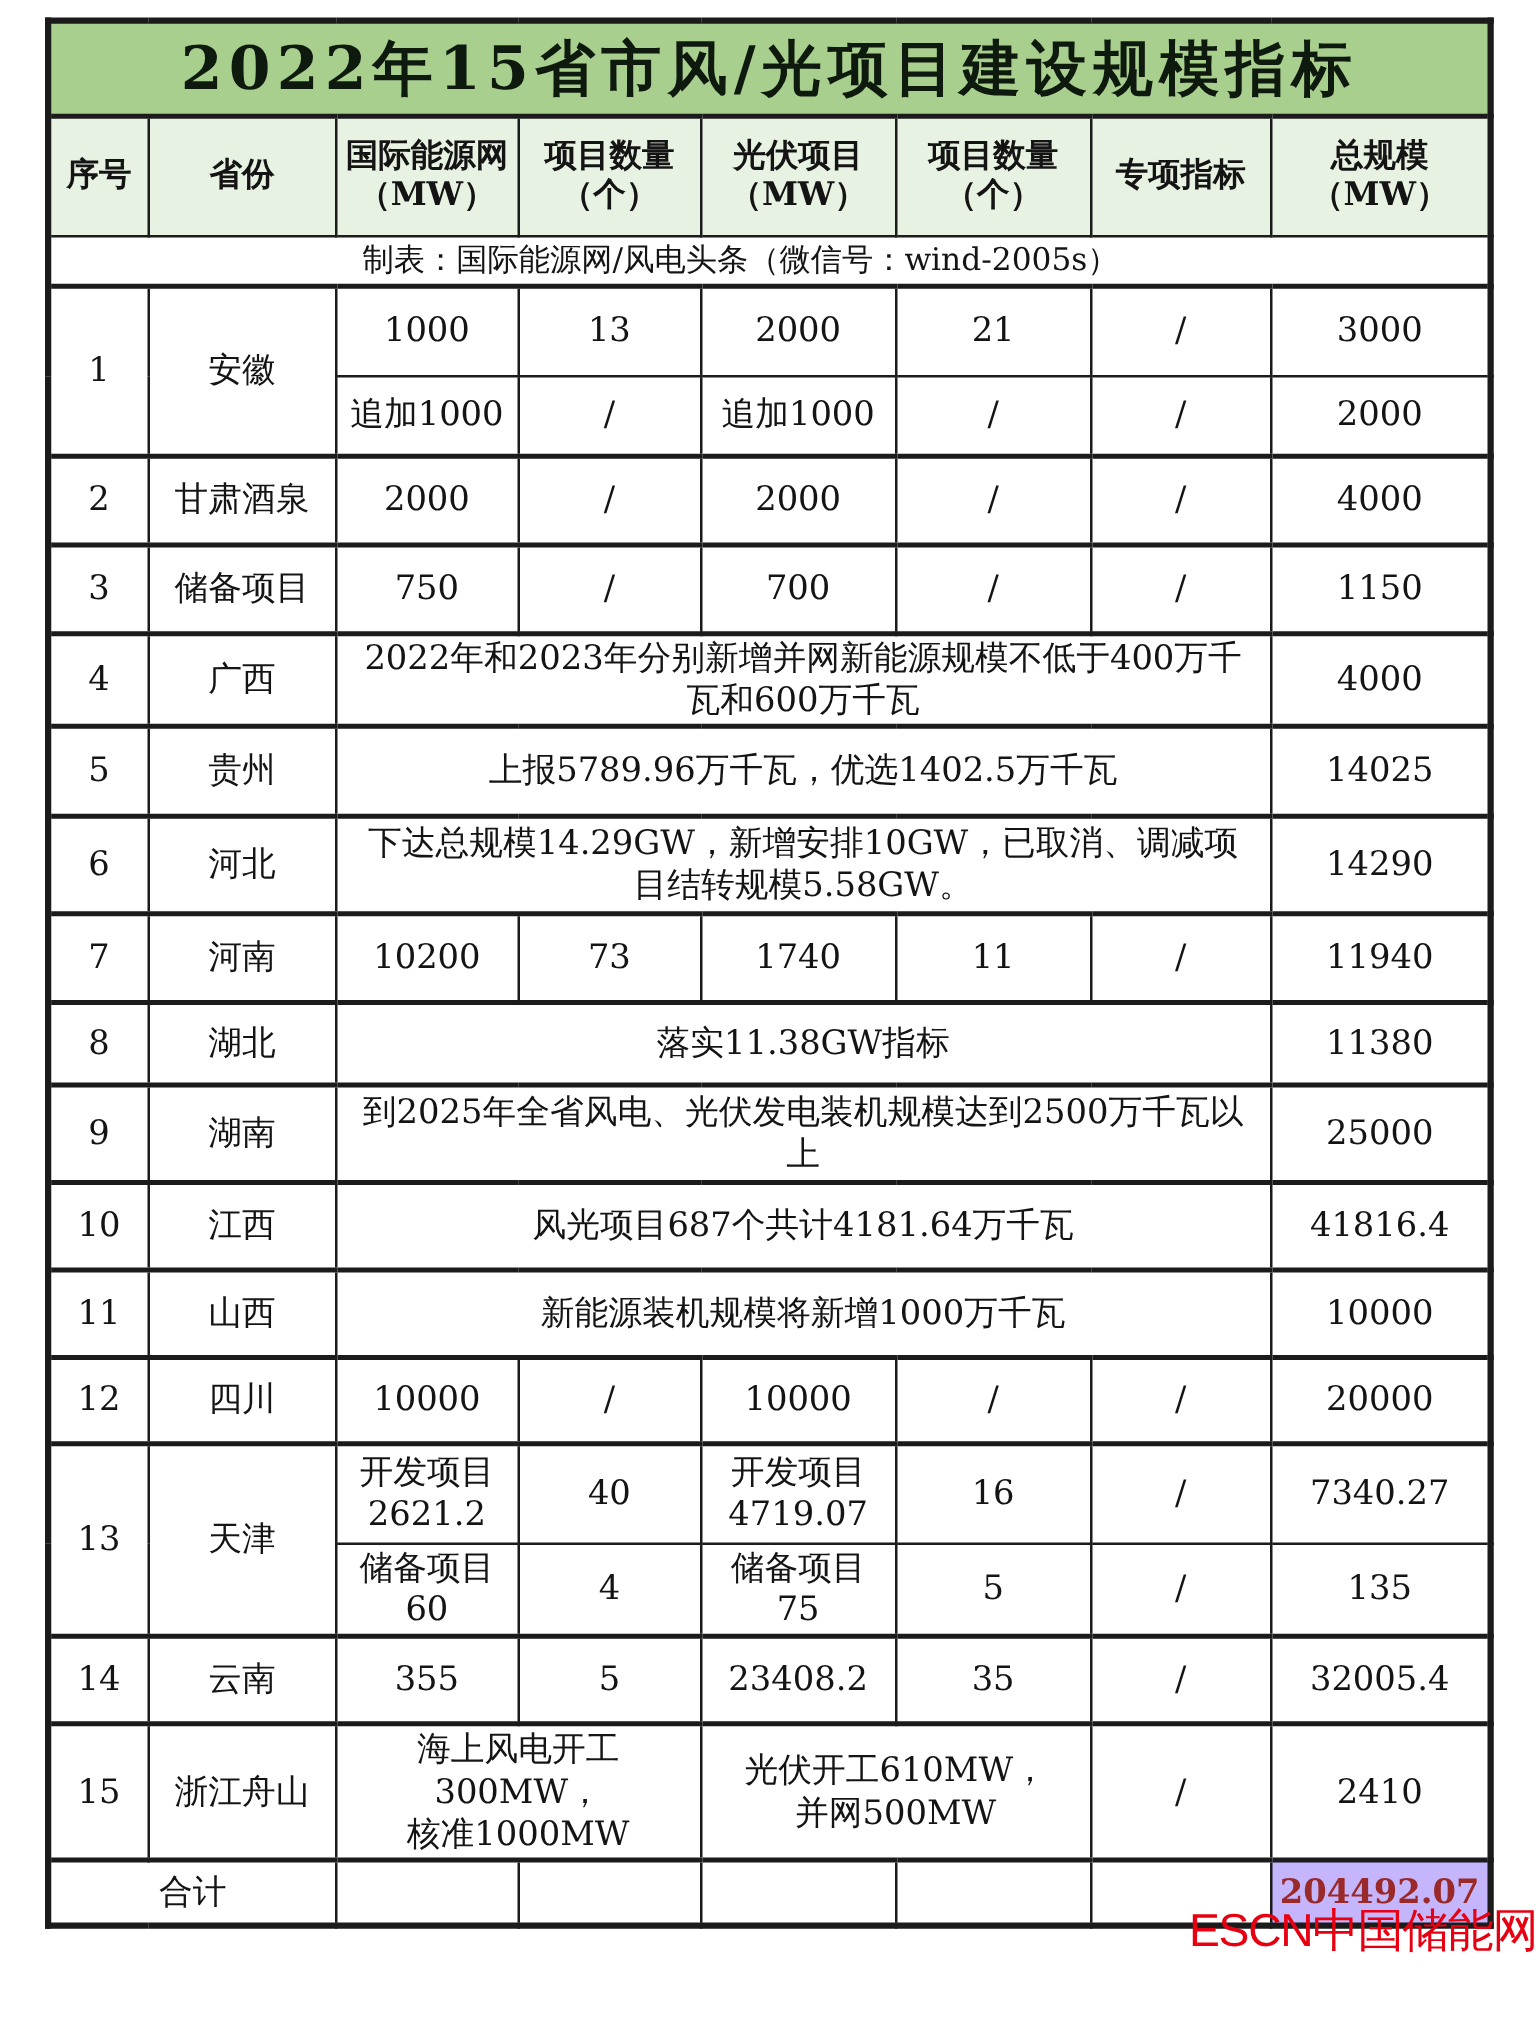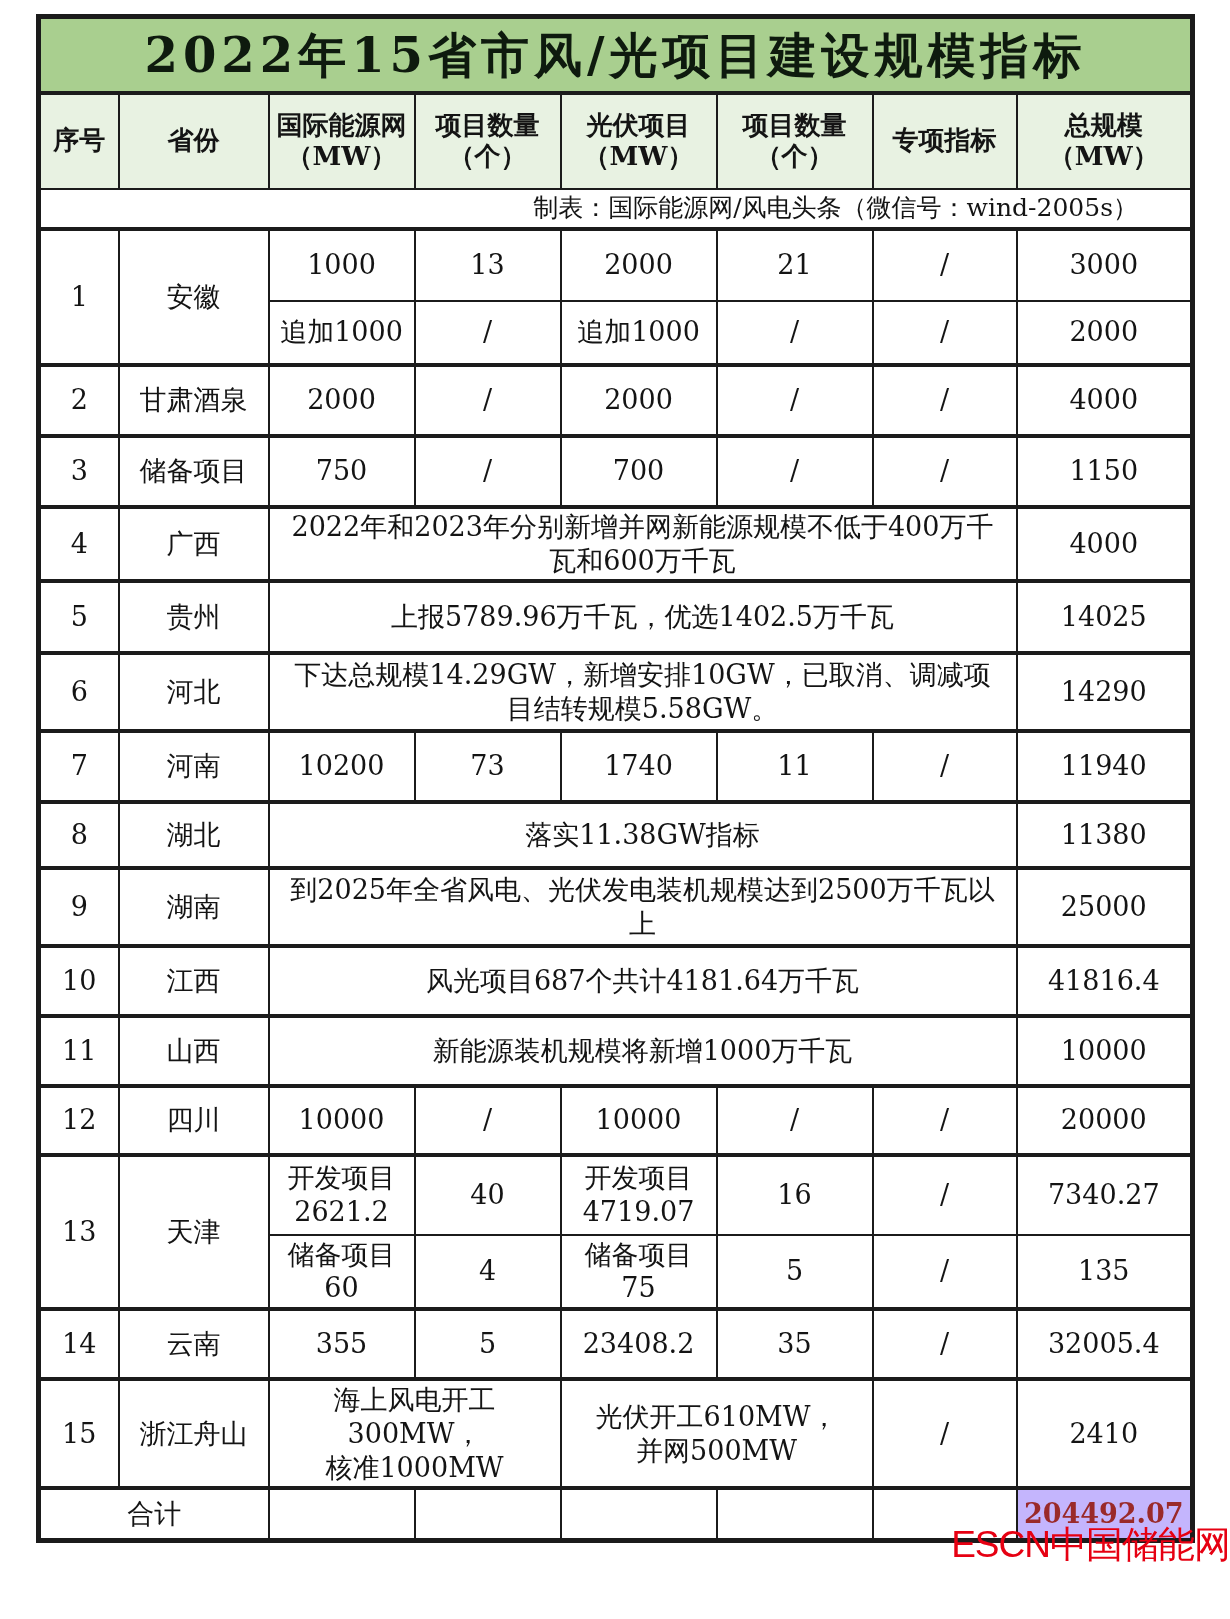--- a/index.html
+++ b/index.html
@@ -25,21 +25,21 @@
   .title-cell {
     background:var(--title-bg,#a9cf8f);
     font-size:48px; font-weight:bold; letter-spacing:5px;
     color:#0e1a0e;
   }
   tr.head td {
     background:var(--header-bg,#e8f2e2);
     font-weight:bold; font-size:26px; line-height:1.2; padding:2px 2px;
   }
   tr.note-row td {
-    text-align:right; padding-right:52px; font-size:25px;
+    text-align:center; padding-right:52px; font-size:25px;
   }
   td.desc { padding:0 18px; }
   td.grand-total {
     color:var(--grand-total-text,#9a2a2a);
     font-weight:bold;
     background:#c4b5fd;
     margin-left:25px;
   }
   .watermark {
     position:absolute; top:1526px; right:0px;

